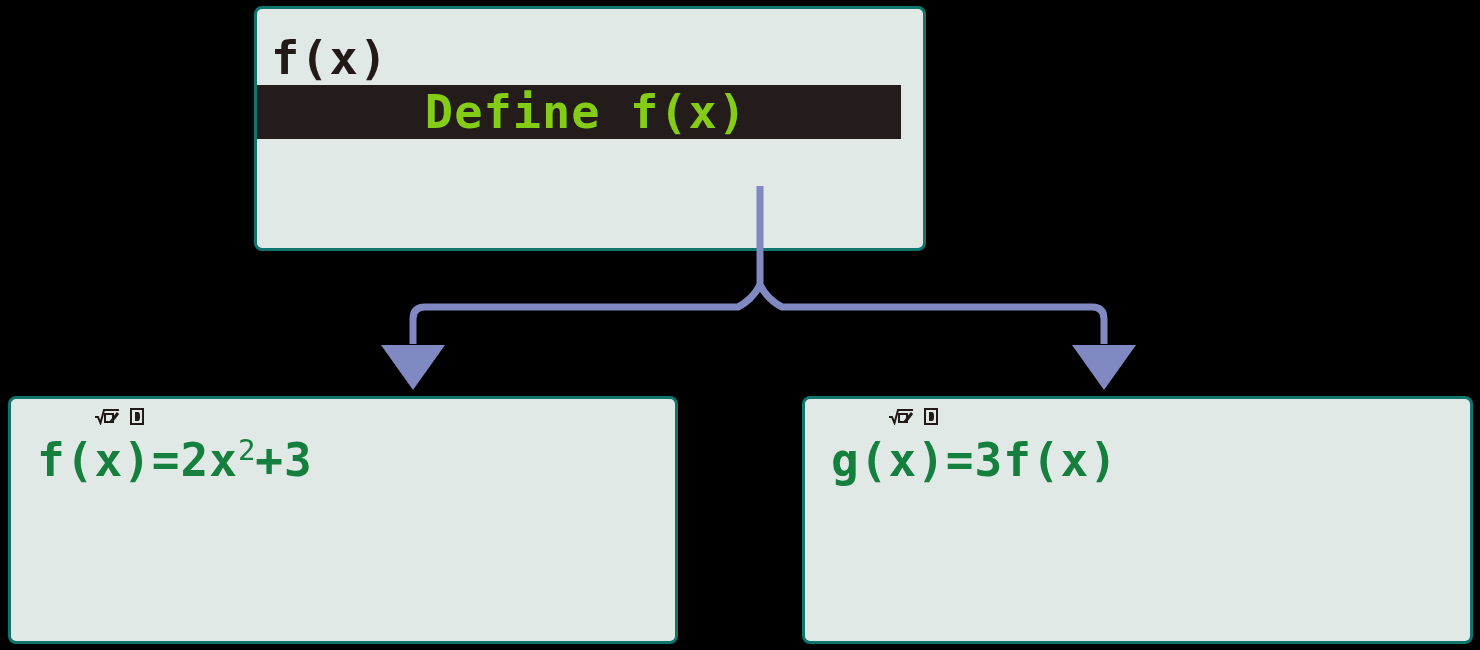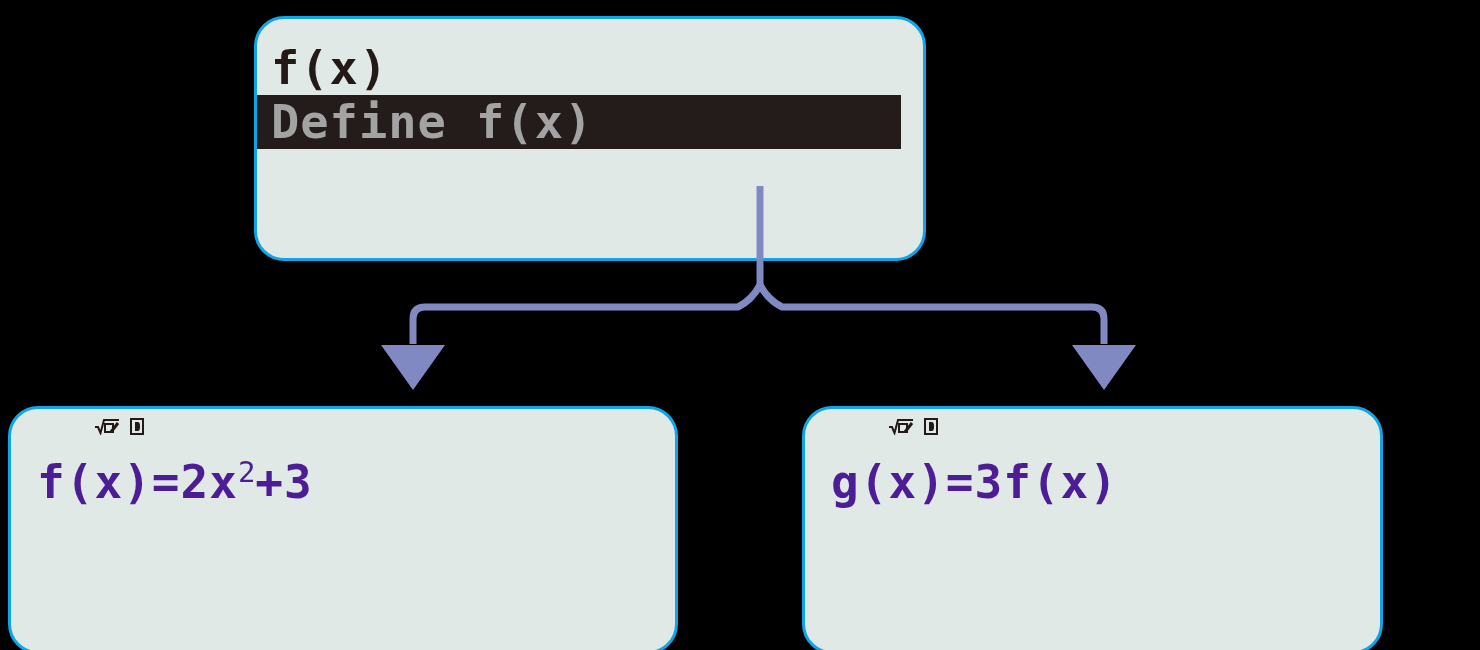--- a/index.html
+++ b/index.html
@@ -12,45 +12,44 @@
     height: 650px;
     position: relative;
     overflow: hidden;
     font-family: "DejaVu Sans Mono", "Liberation Mono", monospace;
   }
 
   
   .screen {
     position: absolute;
     background: #E0E9E5;
-    border: 3px solid #0ea5e9;
-    border-radius: 30px;
+    border: 3px solid #0f766e;
+    border-radius: 8px;
     box-sizing: border-box;
     overflow: hidden;
-    margin-top: 10px;
   }
 
   #menu-screen {
     left: 254px;
     top: 6px;
     width: 672px;
     height: 245px;
   }
 
   #fx-screen {
     left: 8px;
     top: 396px;
     width: 670px;
     height: 248px;
   }
 
   #gx-screen {
     left: 802px;
     top: 396px;
-    width: 581px;
+    width: 671px;
     height: 248px;
   }
 
   
   .menu-list {
     position: absolute;
     left: 0;
     top: 22px;
     right: 0;
   }
@@ -59,46 +58,47 @@
     line-height: 54px;
     padding-left: 14px;
     font-size: 47px;
     font-weight: bold;
     color: #231A18;
     letter-spacing: 1px;
     white-space: nowrap;
   }
   .menu-row.selected {
     background: #241C1A;
-    color: #a3a3a3;
+    color: #84cc16;
     margin-right: 22px;
+    text-align: center;
   }
 
   
   .status-row {
     position: absolute;
     left: 84px;
     top: 6px;
     display: flex;
     align-items: center;
     gap: 9px;
     height: 22px;
   }
   .status-icon {
     display: block;
   }
 
   
   .expr {
     position: absolute;
     left: 26px;
-    top: 46px;
+    top: 34px;
     font-size: 46px;
     font-weight: bold;
-    color: #4c1d95;
+    color: #15803d;
     letter-spacing: 1px;
     white-space: nowrap;
   }
   .expr .sup {
     font-size: 29px;
     font-weight: normal;
     vertical-align: super;
     letter-spacing: 0;
   }
 

